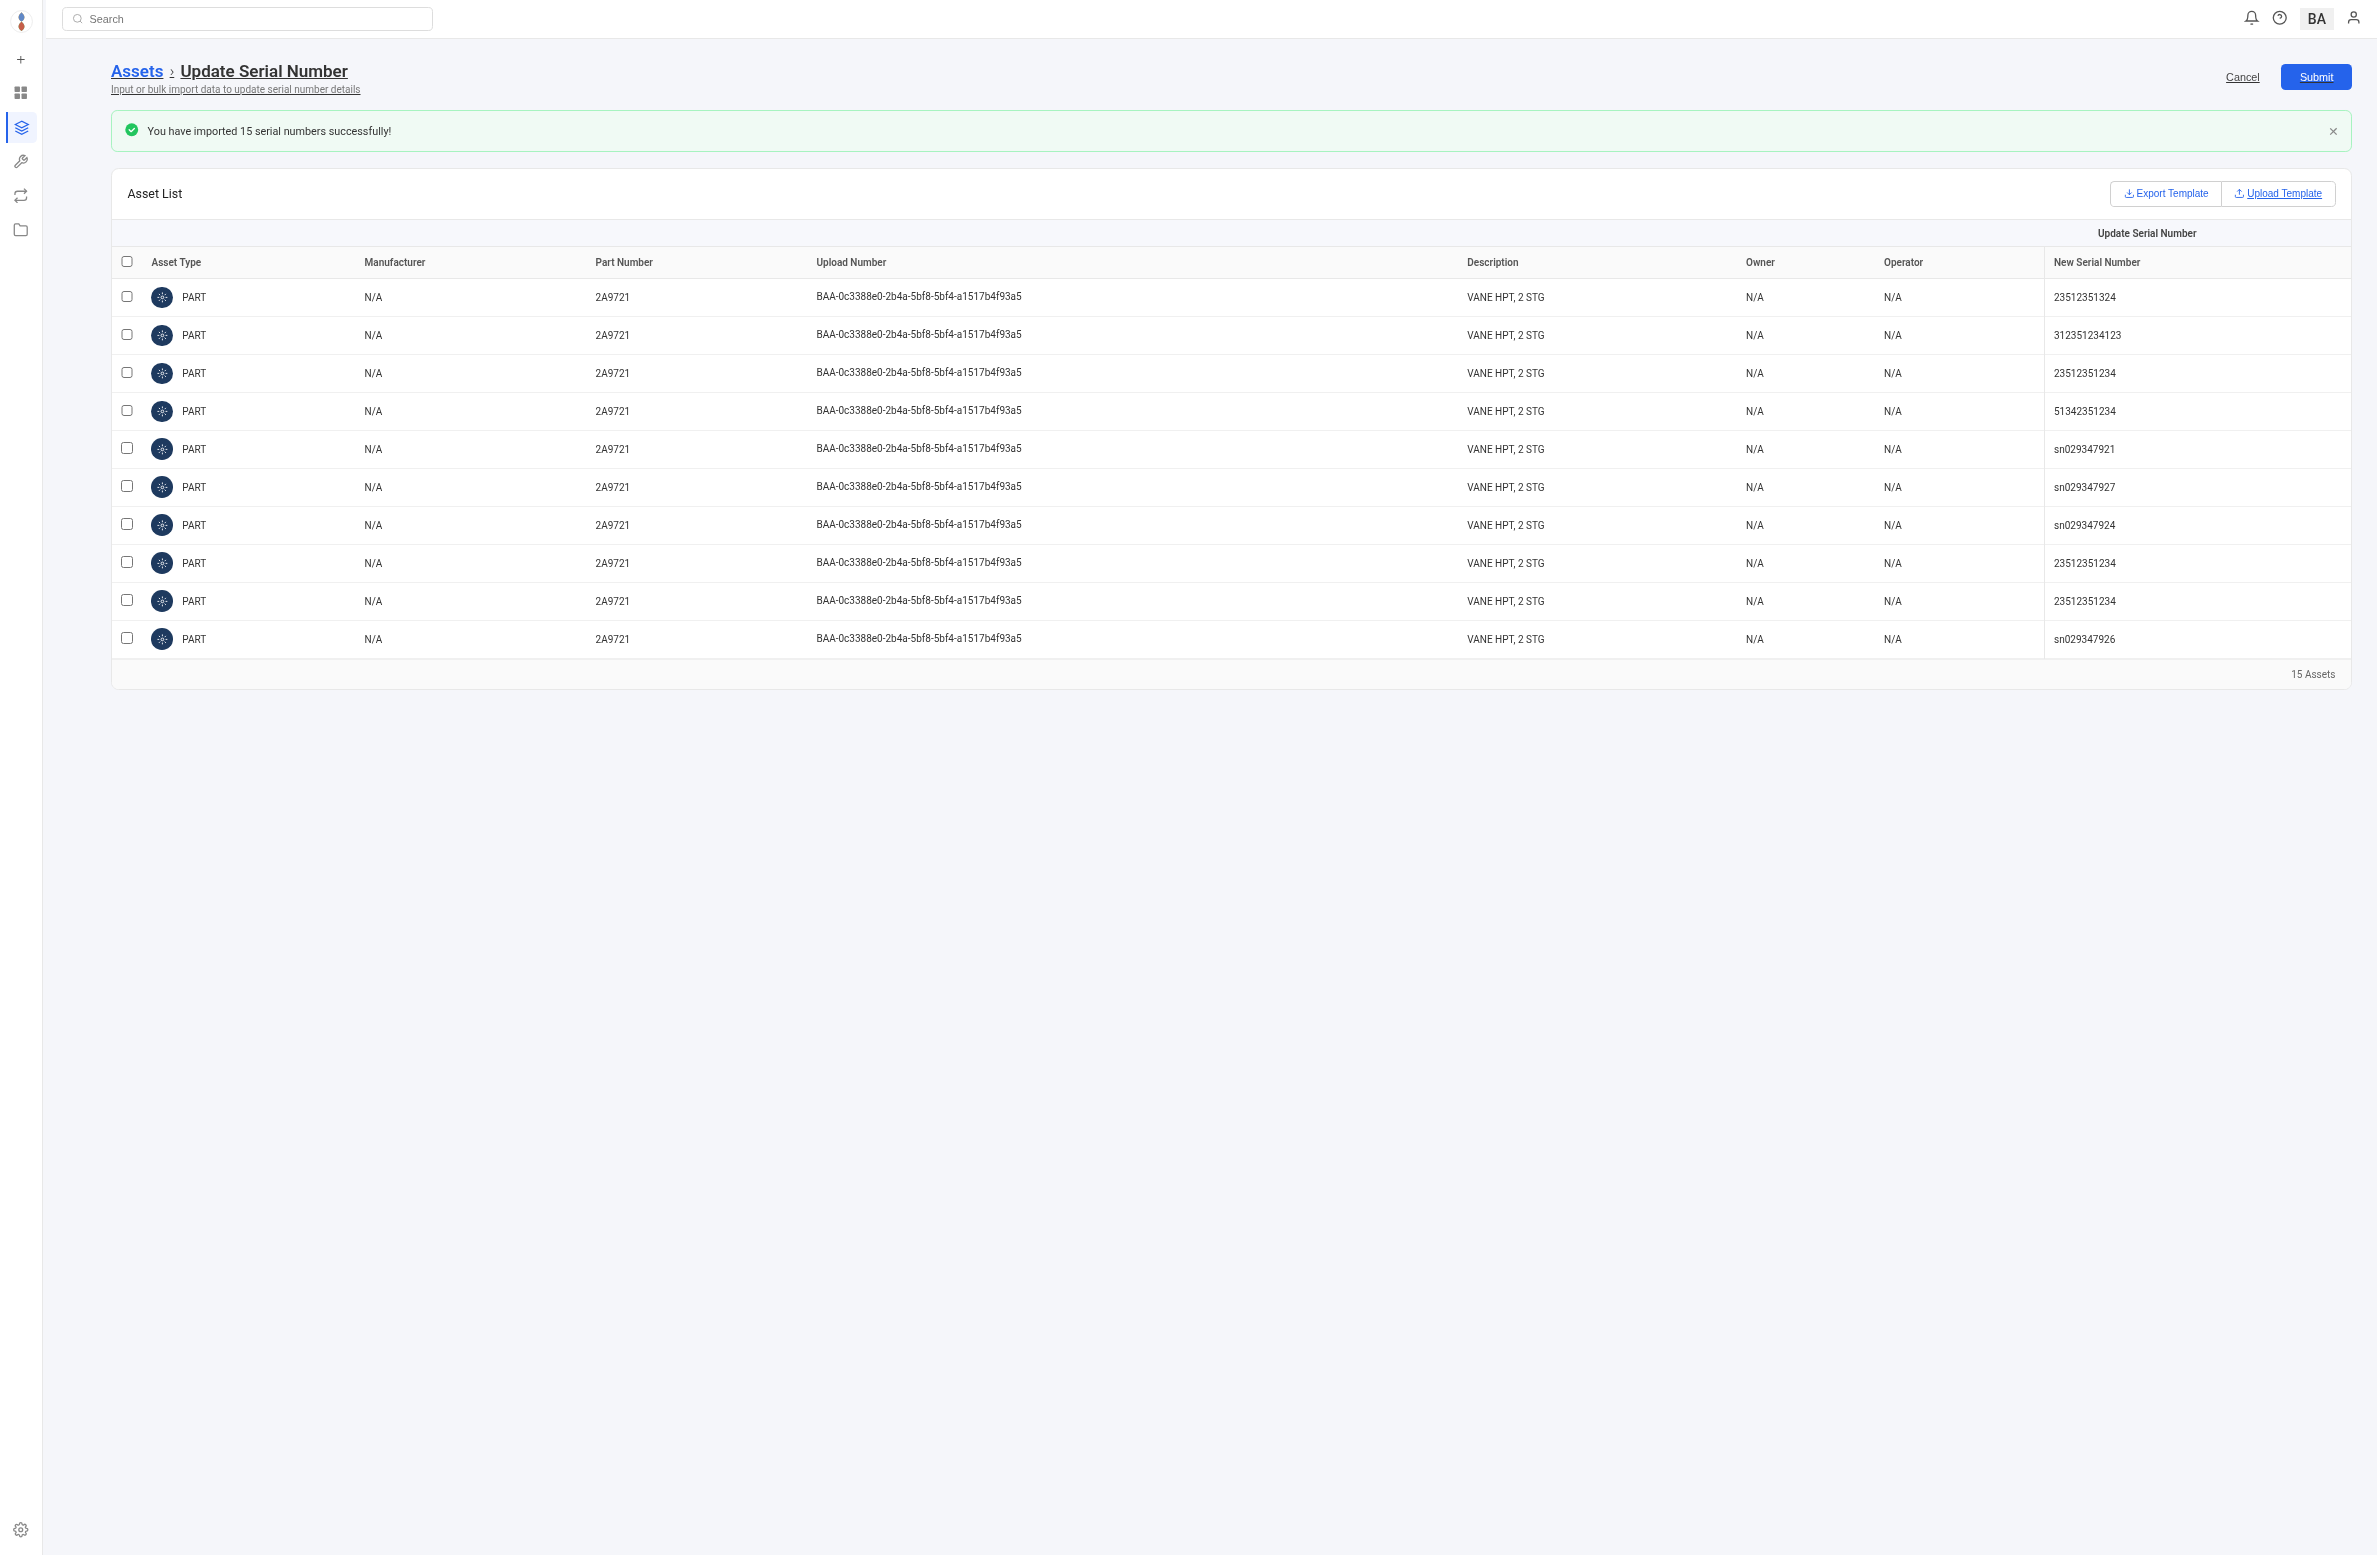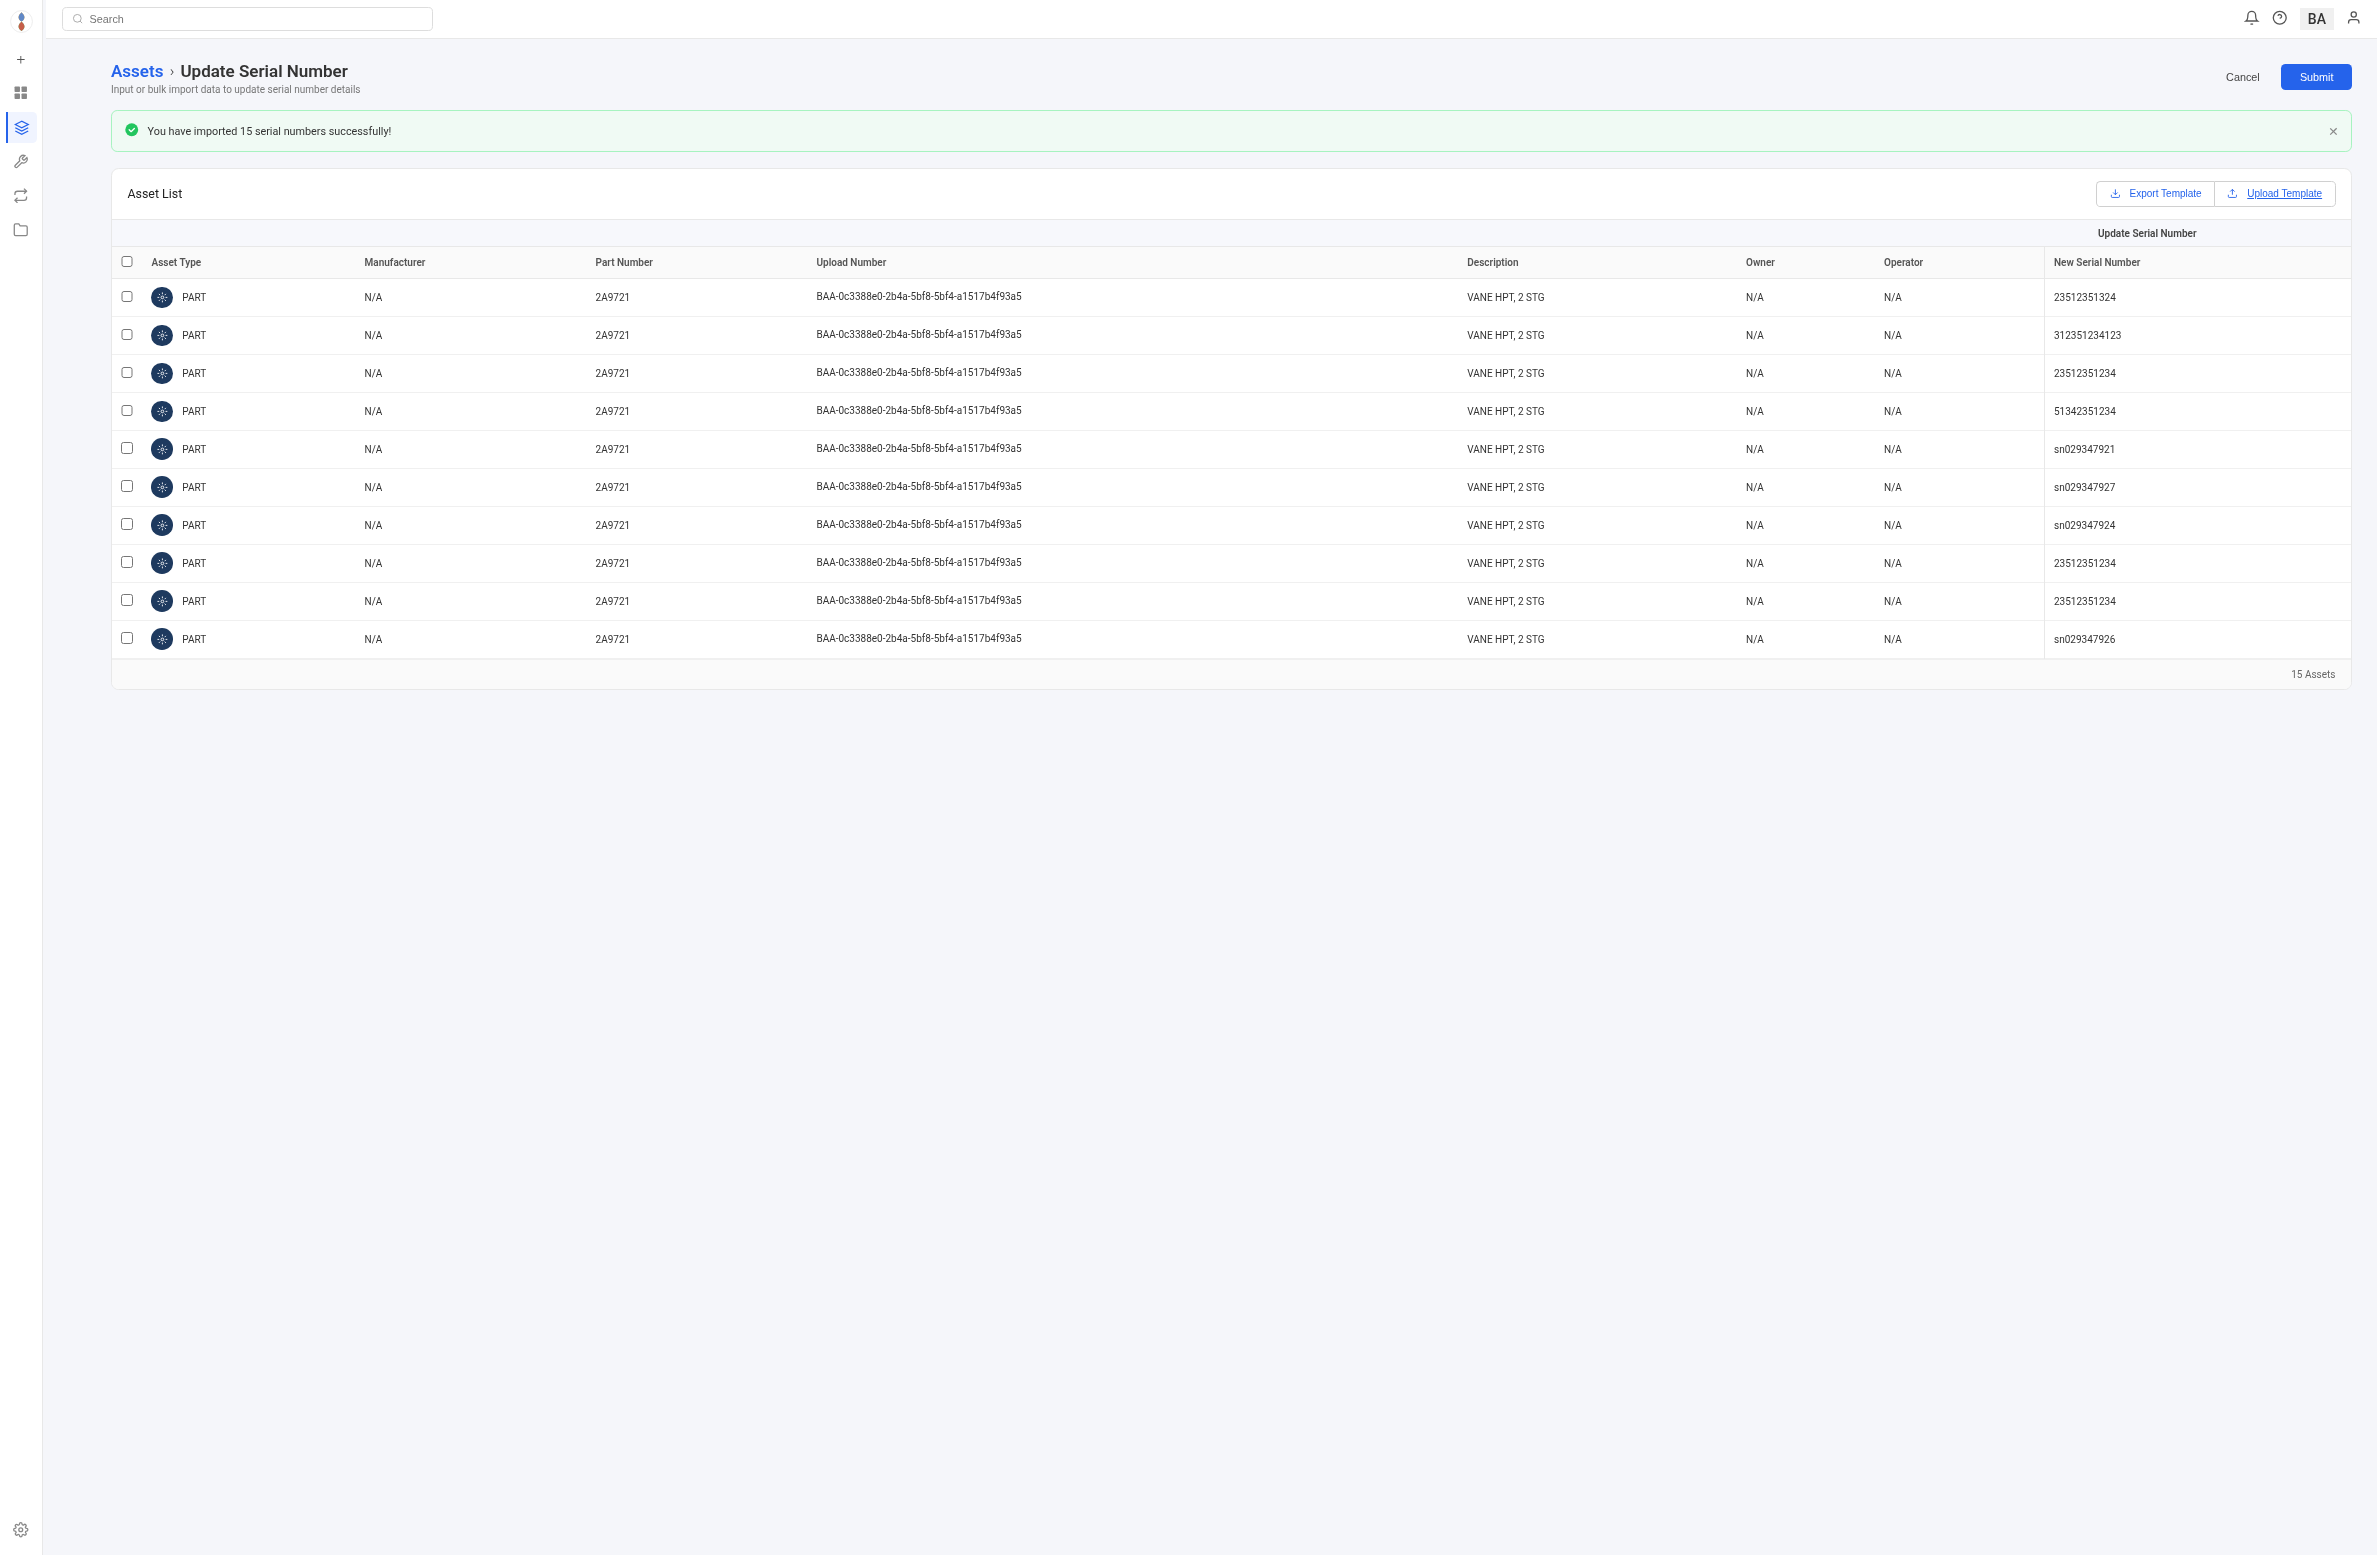--- a/index.html
+++ b/index.html
@@ -87,20 +87,21 @@
       padding: 21.6px 25px;
       background: #f5f6fa;
     }
 
     
     .page-header {
       display: flex;
       align-items: flex-start;
       justify-content: space-between;
       margin-bottom: 15.5px;
+      text-decoration: underline;
     }
     .breadcrumb { display: flex; align-items: center; gap: 6.2px; }
     .breadcrumb-link { color: #2563eb; font-size: 17px; font-weight: 600; cursor: pointer; text-decoration: none; }
     .breadcrumb-sep { font-size: 15.5px; color: #333; font-weight: 300; }
     .breadcrumb-current { font-size: 17px; font-weight: 600; color: #333; }
     .page-subtitle { font-size: 10px; color: #777; margin-top: 3.1px; }
 
     .header-actions { display: flex; gap: 9.3px; align-items: center; margin-top: 3.1px; }
     .btn-cancel {
       background: none;
@@ -149,21 +150,21 @@
       align-items: center;
       justify-content: space-between;
       padding: 12.4px 15.5px;
       border-bottom: 0.8px solid #e8e8e8;
     }
     .card-title { font-size: 12.4px; font-weight: 400; color: #222; }
     .card-actions { display: flex; gap: 0; }
     .card-action-btn {
       display: flex;
       align-items: center;
-      gap: 9px;
+      gap: 2px;
       padding: 6.2px 12.4px;
       border: 0.8px solid #d0d0d0;
       background: #fff;
       font-size: 10px;
       color: #2563eb;
       cursor: pointer;
       font-weight: 500;
     }
     .card-action-btn:first-child { border-radius: 4.6px 0 0 4.6px; border-right: none; }
     .card-action-btn:last-child { border-radius: 0 4.6px 4.6px 0; text-decoration: underline; }

